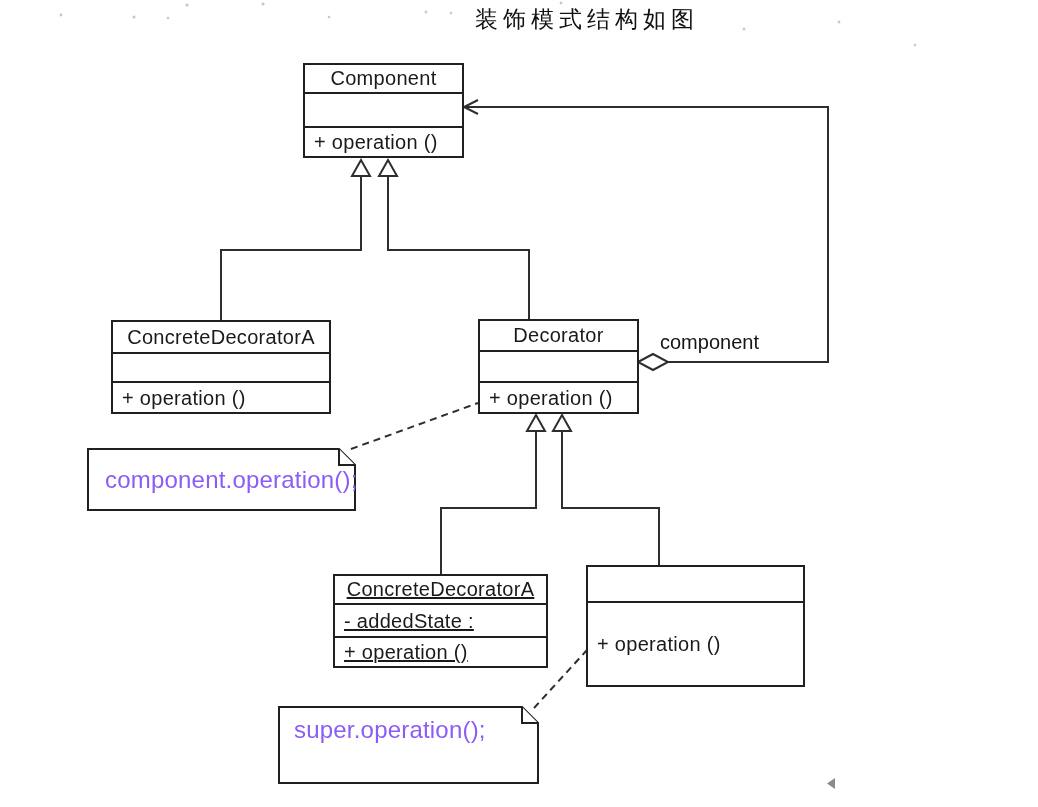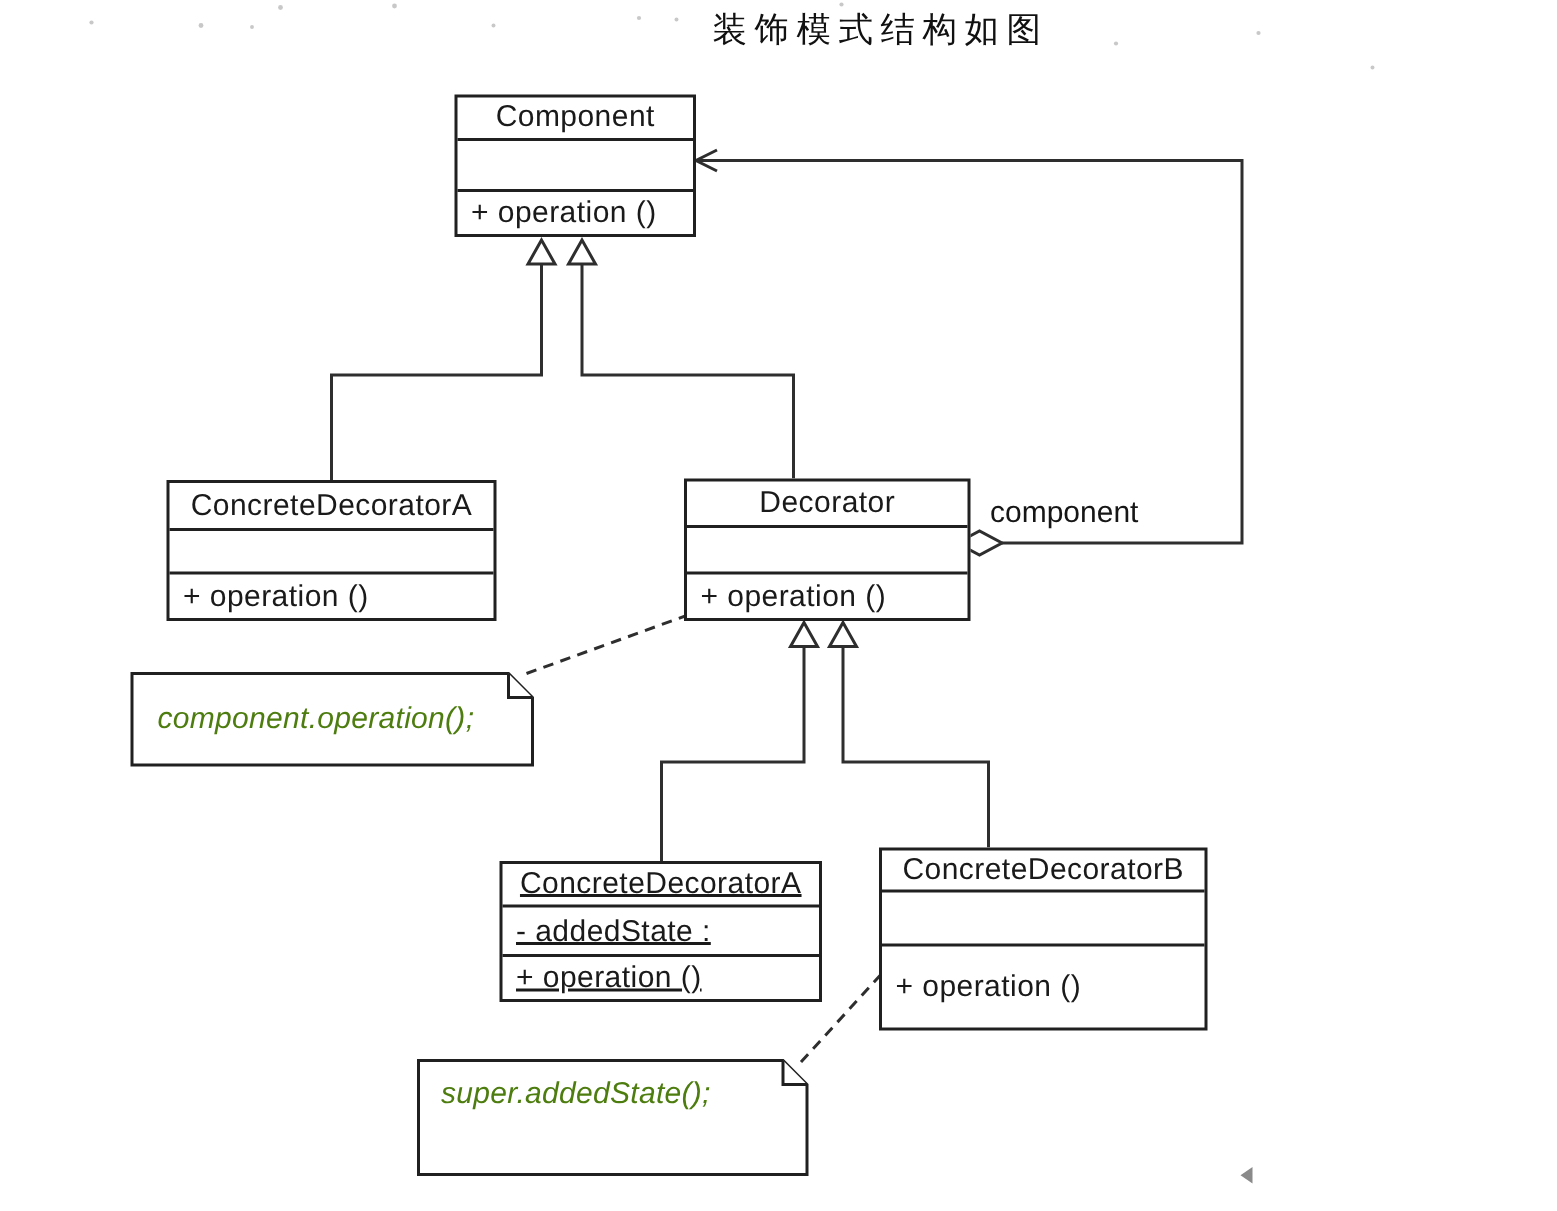--- a/index.html
+++ b/index.html
@@ -70,26 +70,25 @@
     border-radius: 12px;
   }
   .uml-member {
     padding-left: 9px;
     white-space: nowrap;
     line-height: 26px;
   }
 
   .note-text {
     position: absolute;
-    font-size: 20px;
+    font-size: 24px;
     letter-spacing: 0.2px;
-    color: #4d7c0f;
+    color: #8b5cf6;
     white-space: nowrap;
     line-height: 29px;
-    font-style: italic;
   }
 
   .assoc-label {
     position: absolute;
     font-size: 20px;
     color: #161616;
     white-space: nowrap;
   }
 </style>
 </head>
@@ -166,47 +165,46 @@
   </div>
 
   <div class="uml-class" style="left:80px; top:320px; width:220px; height:94px;">
     <div class="uml-title" style="height:30px;">ConcreteDecoratorA</div>
     <div class="uml-attrs" style="height:27px;"></div>
     <div class="uml-ops">
       <div class="uml-member">+ operation ()</div>
     </div>
   </div>
 
-  <div class="uml-class" style="left:425px; top:319px; width:191px; height:95px;">
+  <div class="uml-class" style="left:447px; top:319px; width:161px; height:95px;">
     <div class="uml-title" style="height:29px;">Decorator</div>
     <div class="uml-attrs" style="height:29px;"></div>
     <div class="uml-ops">
       <div class="uml-member">+ operation ()</div>
     </div>
   </div>
 
   <div class="assoc-label" style="left:629px; top:331px;">component</div>
 
   <div class="uml-class" style="left:302px; top:574px; width:215px; height:94px;text-decoration:underline;">
     <div class="uml-title" style="height:27px;">ConcreteDecoratorA</div>
     <div class="uml-attrs" style="height:31px;">
       <div class="uml-member">- addedState :</div>
     </div>
     <div class="uml-ops">
       <div class="uml-member">+ operation ()</div>
     </div>
   </div>
 
   <div class="uml-class" style="left:555px; top:565px; width:219px; height:122px;">
-    <div class="uml-title" style="height:26px;">ConcreteDecoratorB</div>
     <div class="uml-attrs" style="height:34px;"></div>
     <div class="uml-ops">
       <div class="uml-member">+ operation ()</div>
     </div>
   </div>
 
   <div class="note-text" style="left:74px; top:465px;">component.operation();</div>
 
   <div class="note-text" style="left:263px; top:715px;">
-    <div>super.addedState();</div>
+    <div>super.operation();</div>
   </div>
 
 </div>
 
 </body></html>

